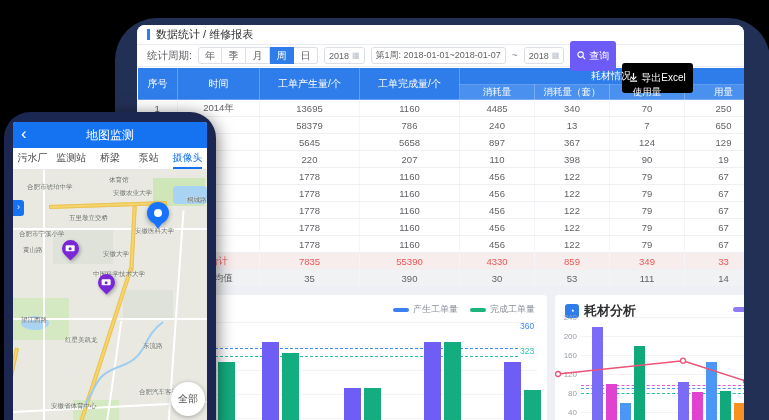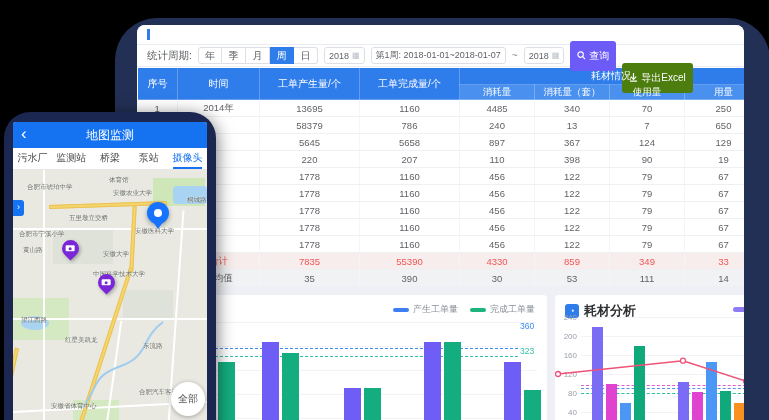--- a/index.html
+++ b/index.html
@@ -26,21 +26,21 @@
   .seg-btn:first-child { border-left:1px solid #dcdfe6; border-radius:3px 0 0 3px; }
   .seg-btn:last-child { border-radius:0 3px 3px 0; }
   .seg-btn.active { background:#2f7ceb; border-color:#2f7ceb; color:#fff; }
   .pick { height:17px; border:1px solid #dcdfe6; border-radius:3px; background:#fff;
     font-size:9px; color:#606266; display:flex; align-items:center; padding:0 4px; gap:3px; }
   .caret { font-size:8px; color:#b6bcc6; }
   .tilde { font-size:10px; color:#909399; }
   .btn { height:30px; border-radius:3px; color:#fff; font-size:10px; display:flex;
     align-items:center; padding:0 7px; gap:3px; }
   .btn.query { background:#6c5bf7; }
-  .btn.export { background:#4d7c0f;margin-top:44px; }
+  .btn.export { background:#000000;margin-top:44px; }
 
   table.report { border-collapse:collapse; width:625px; table-layout:fixed; background:#fff; }
   table.report th { background:#2f7ceb; color:#fff; font-weight:normal; font-size:10px;
     border:1px solid rgba(255,255,255,.25); height:17px; }
   table.report tr.sub th { background:#4a90ee; font-size:9.5px; height:15px; }
   table.report td { font-size:9.5px; color:#606266; text-align:center; height:17px;
     border-bottom:1px solid #eef0f4; border-right:1px solid #f3f5f8; background:#fff; }
   table.report tr.total td { background:#f7eded; color:#f25555; }
   table.report tr.avg td { background:#f1f2f4; }
   col.c0{width:40px} col.c1{width:82px} col.c2{width:100px} col.c3{width:100px}
@@ -108,20 +108,21 @@
   .river { position:absolute; left:0; top:0; }
 </style>
 </head>
 <body>
 
 <div class="frame">
   <div class="card">
 
     <div class="breadcrumb-bar">
       <div class="bc-accent"></div>
+      <span>数据统计 / 维修报表</span>
     </div>
 
     <div class="filter-bar">
       <span class="filter-label">统计周期:</span>
       <div class="seg" id="seg">
           <div class="seg-btn">年</div>
           <div class="seg-btn">季</div>
           <div class="seg-btn">月</div>
           <div class="seg-btn active">周</div>
           <div class="seg-btn">日</div>

